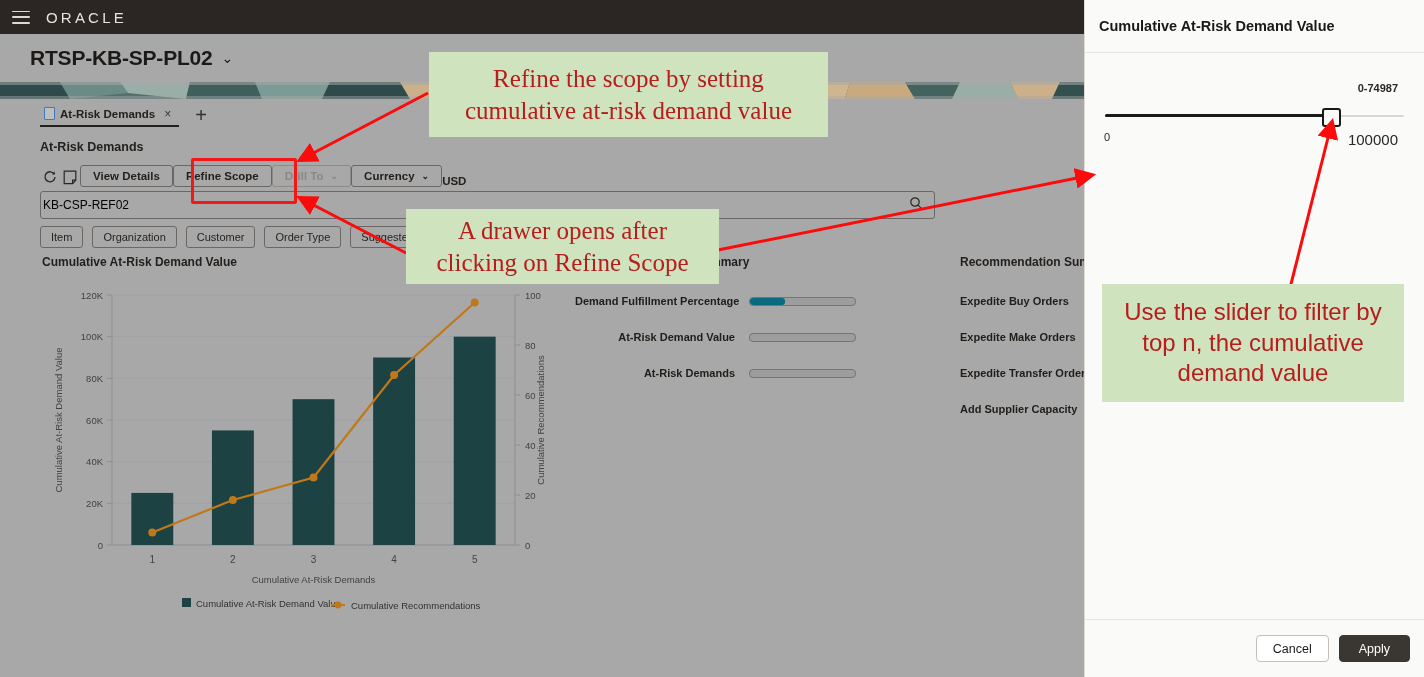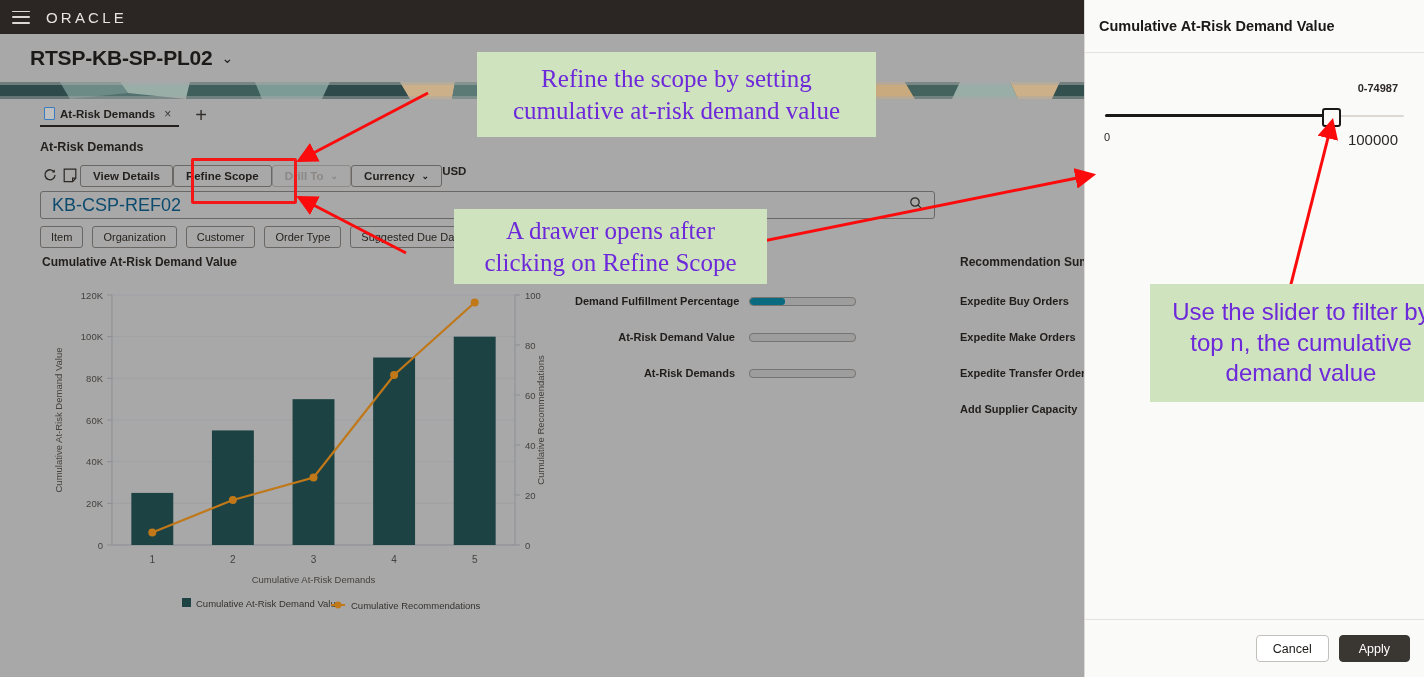--- a/index.html
+++ b/index.html
@@ -56,21 +56,21 @@
 
   
   .content{
     position:absolute;left:0;top:127px;width:1085px;height:550px;background:#a8a8a8;
   }
   .section-title{
     position:absolute;left:40px;top:13px;font-size:12.5px;font-weight:bold;color:#221f1c;
   }
 
   
-  .toolbar{position:absolute;left:40px;top:38px;display:flex;align-items:flex-start;}
+  .toolbar{position:absolute;left:40px;top:38px;display:flex;align-items:flex-end;}
   .ic-btn{width:20px;height:20px;display:flex;align-items:center;justify-content:center;cursor:pointer;}
   .ic-btn svg{display:block;}
   .tb-btn{
     height:20px;padding:0 12px;border:1px solid #6a6764;border-radius:3px;background:#a8a8a8;
     font-size:11.5px;font-weight:bold;color:#221f1c;display:flex;align-items:center;gap:7px;
     cursor:pointer;white-space:nowrap;
   }
   .tb-btn.disabled{color:#8b8885;border-color:#8d8a87;cursor:default;}
   .tb-btn .chev{font-size:9px;}
   .tb-static{font-size:11.5px;font-weight:bold;color:#221f1c;}
@@ -80,21 +80,21 @@
     position:absolute;left:191px;top:158px;width:100px;height:40px;
     border:3px solid #f51717;border-radius:2px;pointer-events:none;z-index:30;
   }
 
   
   .searchrow{
     position:absolute;left:40px;top:64px;width:893px;height:26px;
     border:1px solid #6a6764;border-radius:3px;background:#a8a8a8;
     display:flex;align-items:center;
   }
-  .searchrow .val{margin-left:11px;font-size:18px;color:#0c4a6e;flex:1;}
+  .searchrow .val{margin-left:2px;font-size:12px;color:#000000;flex:1;}
   .searchrow .sicon{margin-right:11px;}
 
   
   .chips{position:absolute;left:40px;top:99px;display:flex;gap:9px;}
   .chip{
     height:20px;padding:0 10px;border:1px solid #6a6764;border-radius:3px;background:#a8a8a8;
     display:flex;align-items:center;font-size:11px;color:#26231f;cursor:pointer;white-space:nowrap;
   }
 
   
@@ -149,21 +149,21 @@
   }
   .btn-apply{
     height:27px;padding:0 19px;border:1px solid #3a3632;border-radius:4px;background:#3a3632;
     color:#fff;font-size:12.5px;cursor:pointer;
   }
 
   
   .callout{
     position:absolute;background:#cfe3bf;z-index:40;
     display:flex;flex-direction:column;align-items:center;justify-content:center;
-    text-align:center;color:#6d28d9;line-height:1.28;margin-left:48px;
+    text-align:center;color:#b91c1c;line-height:1.28;
   }
   .callout.serif{font-family:"Liberation Serif",serif;font-size:25px;}
   .callout.sans{font-family:"Liberation Sans",sans-serif;font-size:24px;}
   #callout1{left:429px;top:52px;width:399px;height:85px;}
   #callout2{left:406px;top:209px;width:313px;height:75px;}
   #callout3{left:1102px;top:284px;width:302px;height:118px;text-align:center;}
 
   .arrows{position:absolute;left:0;top:0;width:1424px;height:677px;z-index:35;pointer-events:none;}
 </style>
 </head>

